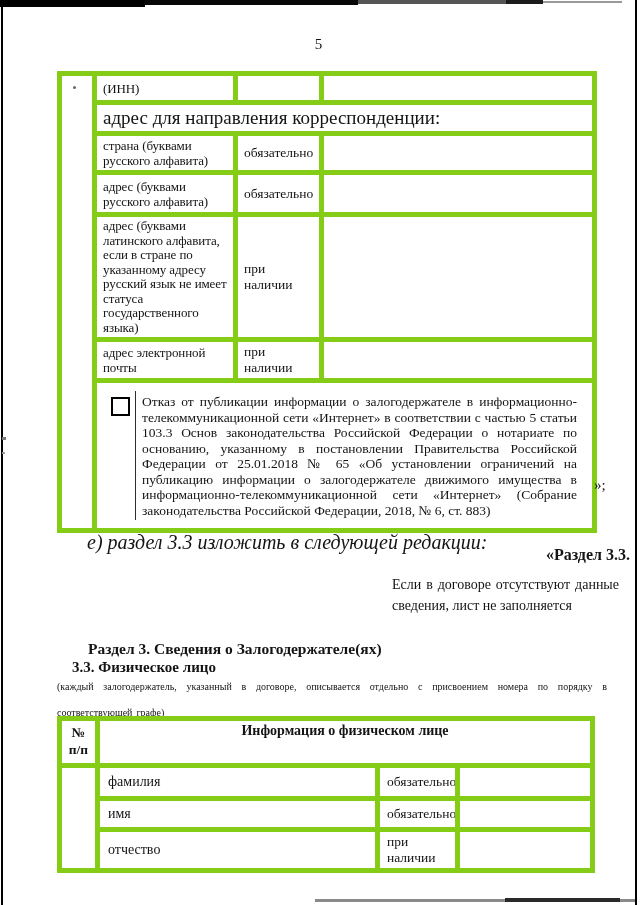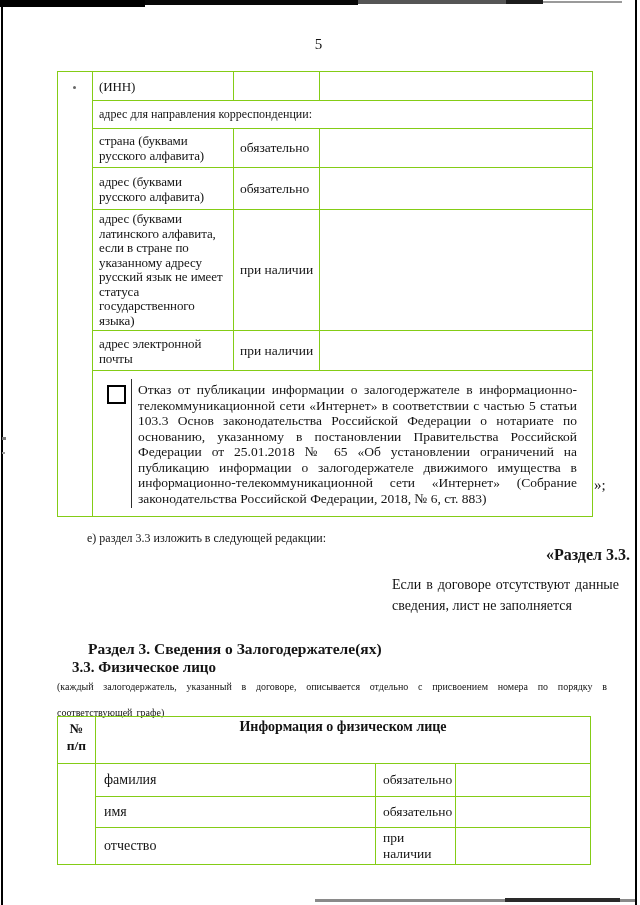--- a/index.html
+++ b/index.html
@@ -8,38 +8,38 @@
     background:#ffffff;overflow:hidden;
     font-family:"Liberation Serif","DejaVu Serif",serif;color:#141414;
   }
   
   .edge{position:absolute;background:#000;}
   .seg{position:absolute;}
   
   .pageno{position:absolute;left:0;top:36px;width:637px;text-align:center;font-size:15px;}
   
   table{border-collapse:collapse;table-layout:fixed;}
-  td{border:1px solid #84cc16;vertical-align:middle;overflow:hidden;padding:2px 5px;}
+  td{border:5px solid #84cc16;vertical-align:middle;overflow:hidden;padding:2px 5px;}
   .t1{position:absolute;left:57px;top:71px;width:535px;}
   .t1 td.lbl{font-size:13px;line-height:15px;letter-spacing:-0.1px;padding:2px 4px 2px 6px;}
   .t1 td.req{font-size:13.5px;padding:2px 2px 2px 6px;}
-  .t1 td.span-lbl{font-size:12px;padding:2px 4px 2px 6px;}
+  .t1 td.span-lbl{font-size:19px;padding:2px 4px 2px 6px;}
   .t1 td.cbrow{padding:8px;vertical-align:top;}
   .cbwrap{display:flex;height:100%;align-items:stretch;}
   .cbcell{width:31px;flex:none;border-right:1px solid #2d2d2d;display:flex;justify-content:center;align-items:flex-start;padding-top:6px;box-sizing:border-box;}
   .cbox{width:15px;height:15px;border:2.5px solid #000;background:#fff;}
   .cbtext{flex:1;font-size:13.5px;line-height:15.5px;text-align:justify;padding:3px 7px 2px 6px;}
   .t2{position:absolute;left:57px;top:716px;width:533px;}
   .t2 td.hnum{font-weight:bold;font-size:13.5px;text-align:center;vertical-align:top;line-height:17px;padding-top:3px;}
   .t2 td.htitle{font-weight:bold;font-size:14px;text-align:center;vertical-align:top;padding-top:2px;}
   .t2 td.lbl{font-size:14px;padding-left:8px;}
   .t2 td.req{font-size:13.5px;padding-left:7px;}
   
   .qc{position:absolute;left:594px;top:477px;font-size:15px;}
-  .amend-intro{position:absolute;left:87px;top:531px;font-size:12px;}
+  .amend-intro{position:absolute;left:87px;top:531px;font-size:20px;font-style:italic;}
   .sec-ref{position:absolute;left:400px;top:546px;width:230px;text-align:right;font-weight:bold;font-size:16px;}
   .note-right{position:absolute;left:392px;top:574px;width:227px;font-size:14px;line-height:21px;text-align:justify;}
   .sec3-heading{position:absolute;left:88px;top:640px;font-weight:bold;font-size:15.5px;}
   .sub-heading{position:absolute;left:72px;top:659px;font-weight:bold;font-size:15px;}
   .sub-note{position:absolute;left:57px;top:674px;width:550px;font-size:10px;line-height:26px;text-align:justify;word-spacing:1.5px;}
   .speck{position:absolute;background:#666;border-radius:50%;}
 </style>
 </head>
 <body>
 

